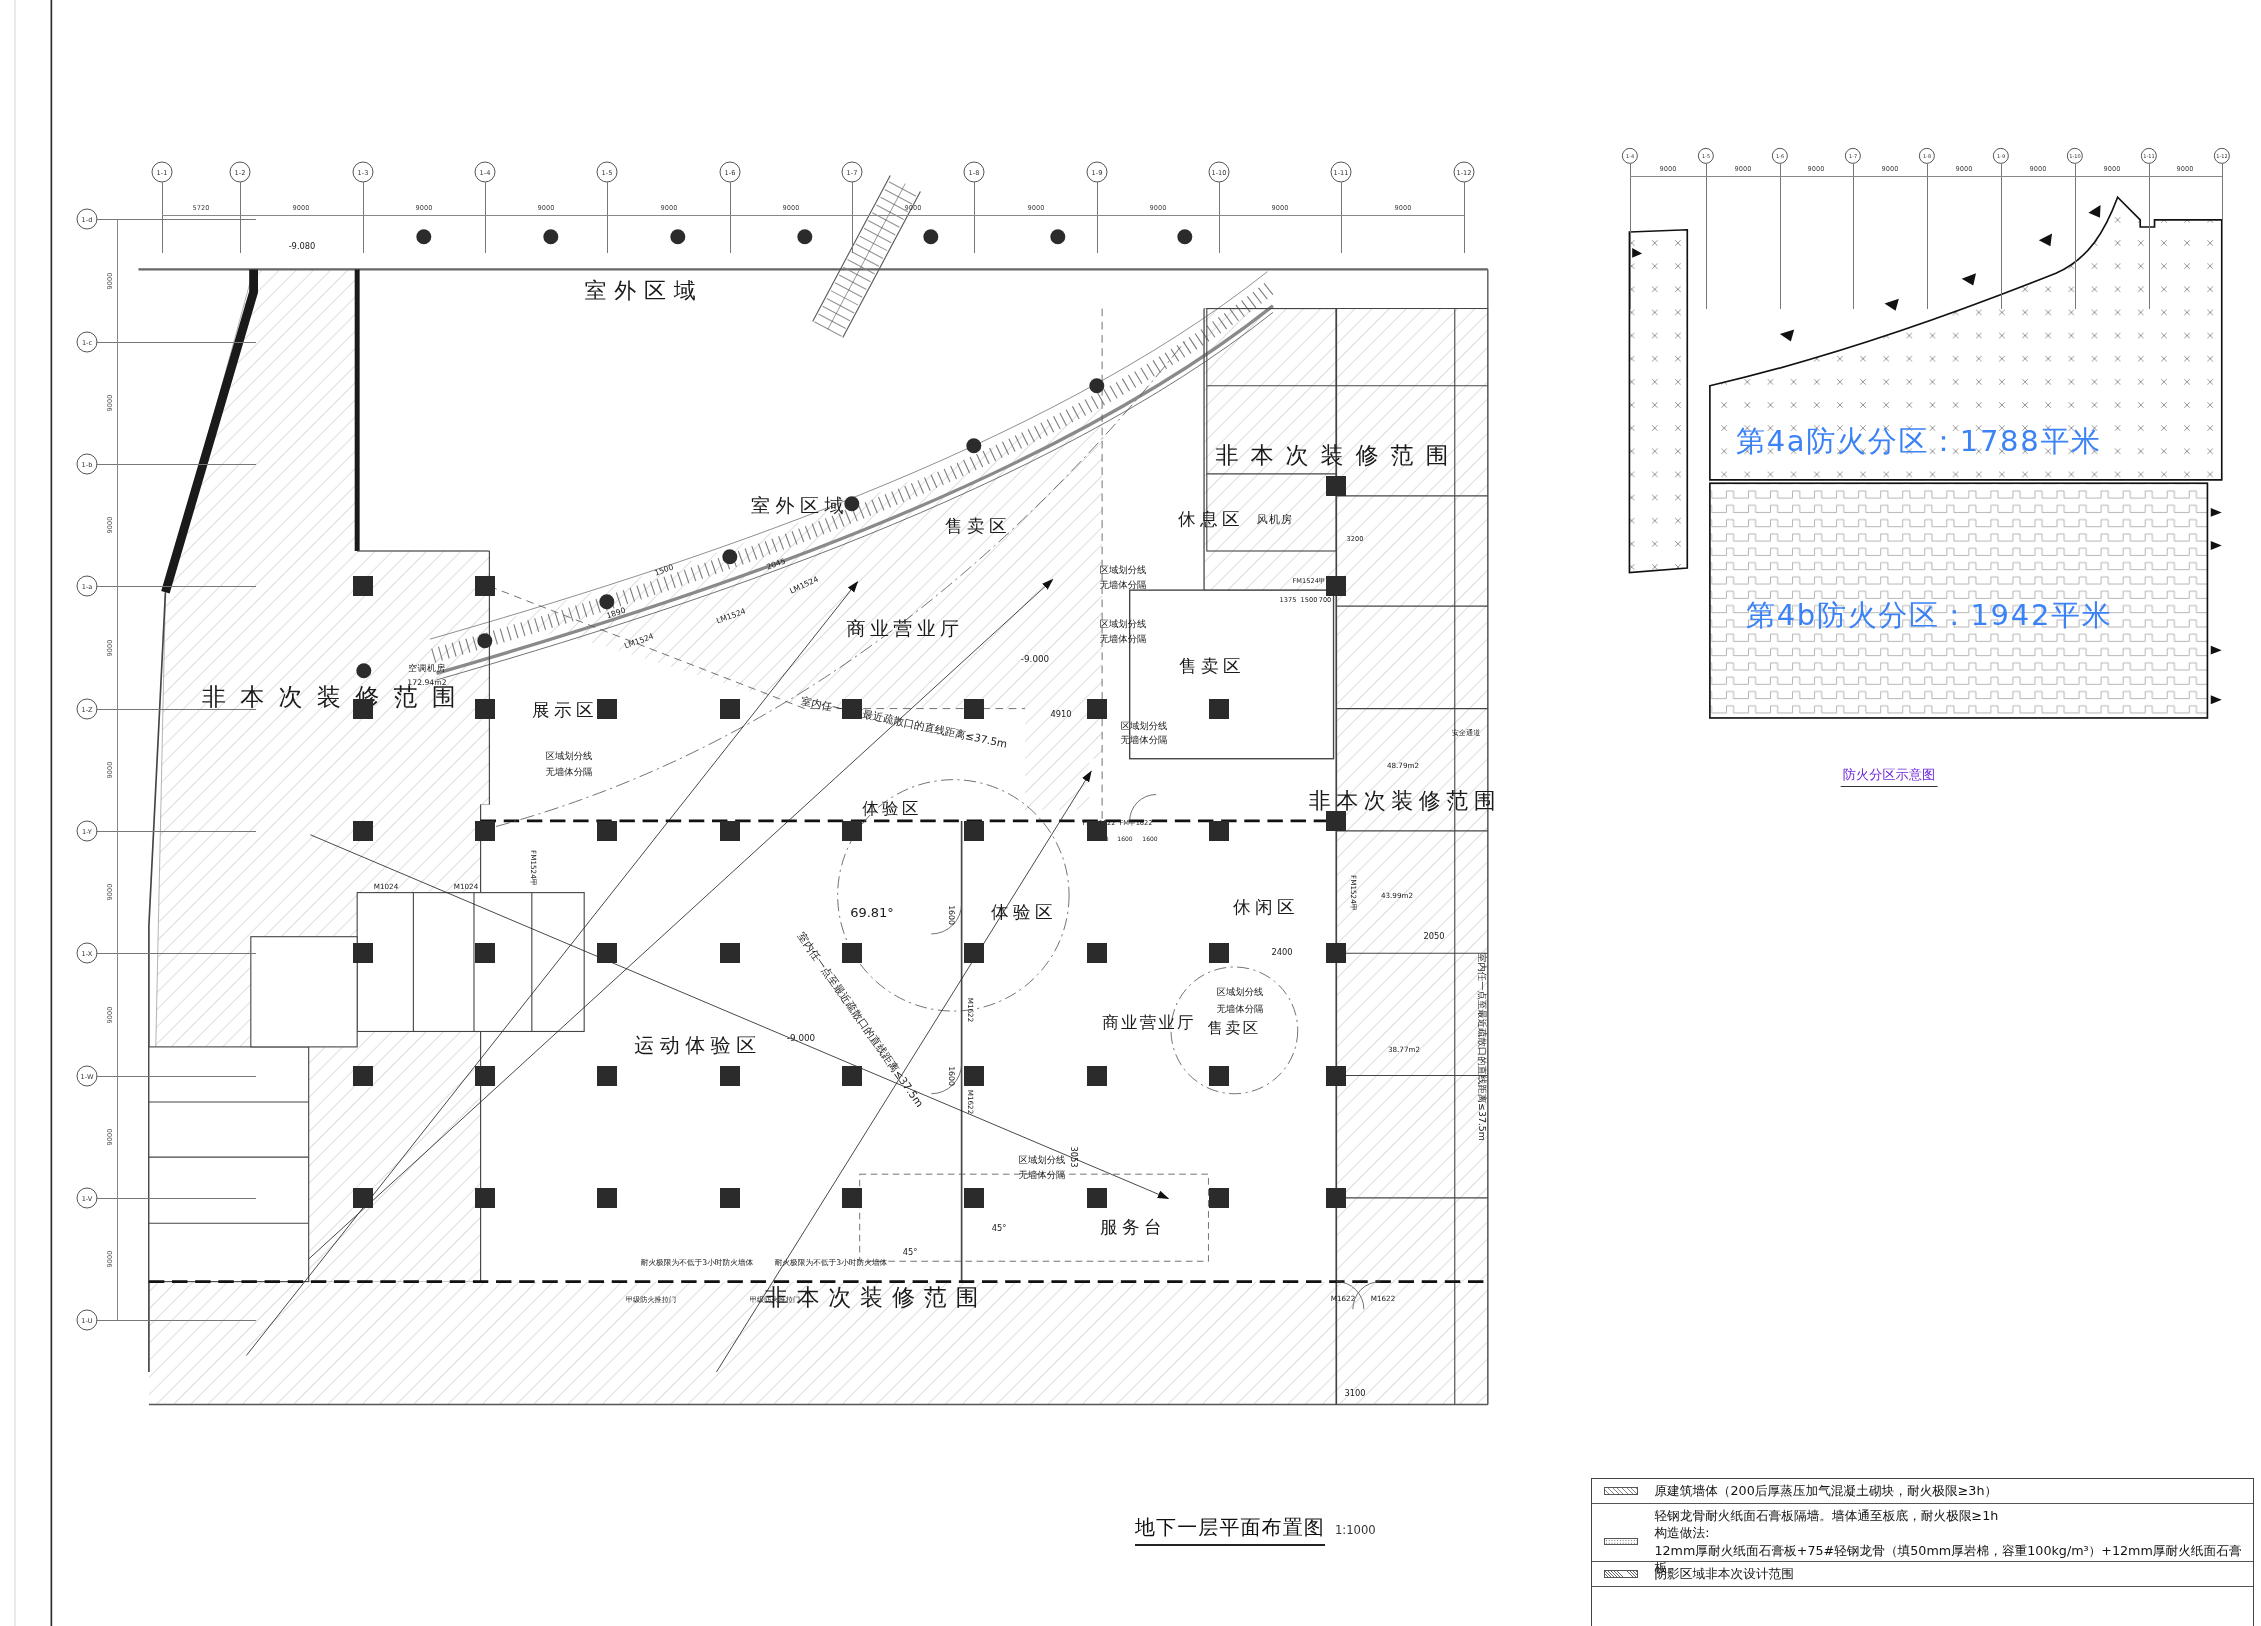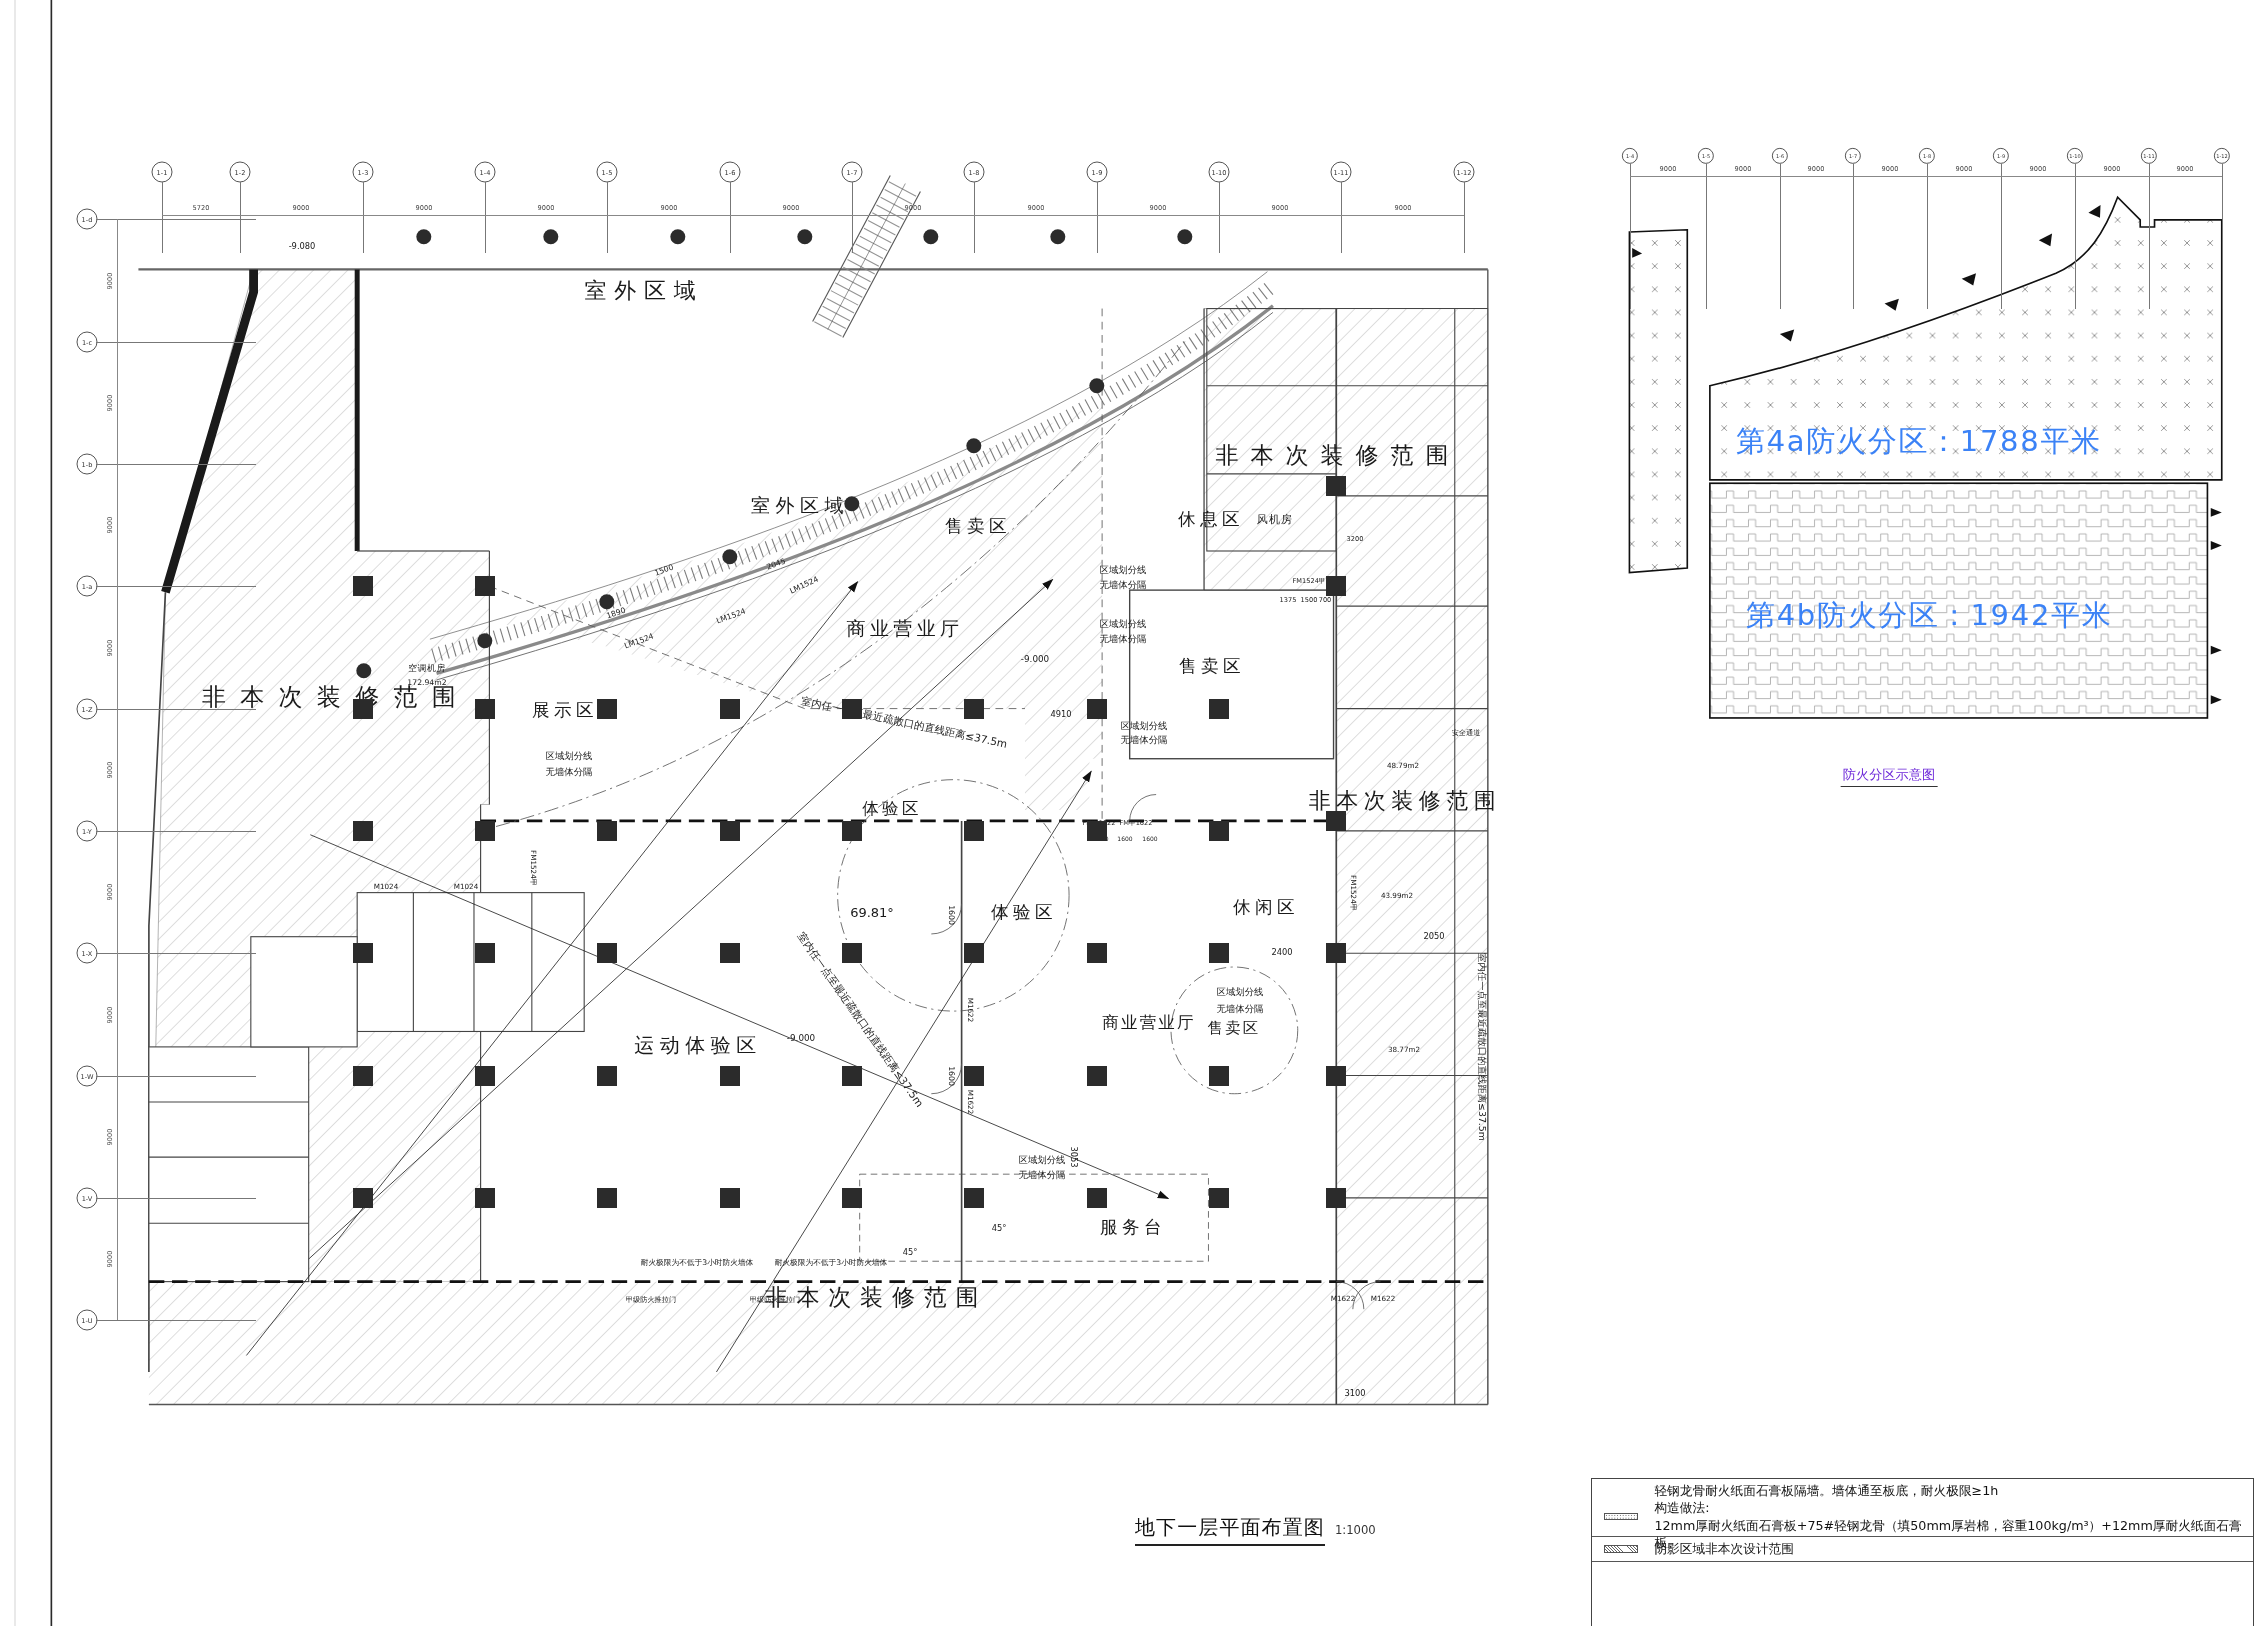--- a/index.html
+++ b/index.html
@@ -427,20 +427,30 @@
   <div class="zone-label" style="left:1746px;top:616px;">第4b防火分区：1942平米</div>
   <div class="fire-caption" style="left:1889px;top:766px;">防火分区示意图</div>
 
   <div id="sheet-caption">
     <span class="t">地下一层平面布置图</span>
     <span class="s">1:1000</span>
   </div>
 
   <div id="legend">
     <div id="legend-rows">
+        <div class="lg-row" style="height: 24px;">
+          <div class="lg-cell">
+            <div class="lg-sw sw-hatch-light"></div>
+          </div>
+          <div class="lg-cell">
+            <div class="lg-txt">
+              <div>原建筑墙体（200后厚蒸压加气混凝土砌块，耐火极限≥3h）</div>
+            </div>
+          </div>
+        </div>
         <div class="lg-row" style="height: 57px;">
           <div class="lg-cell">
             <div class="lg-sw sw-stipple"></div>
           </div>
           <div class="lg-cell">
             <div class="lg-txt">
               <div>轻钢龙骨耐火纸面石膏板隔墙。墙体通至板底，耐火极限≥1h</div>
               <div>构造做法:</div>
               <div>12mm厚耐火纸面石膏板+75#轻钢龙骨（填50mm厚岩棉，容重100kg/m³）+12mm厚耐火纸面石膏板。</div>
             </div>

